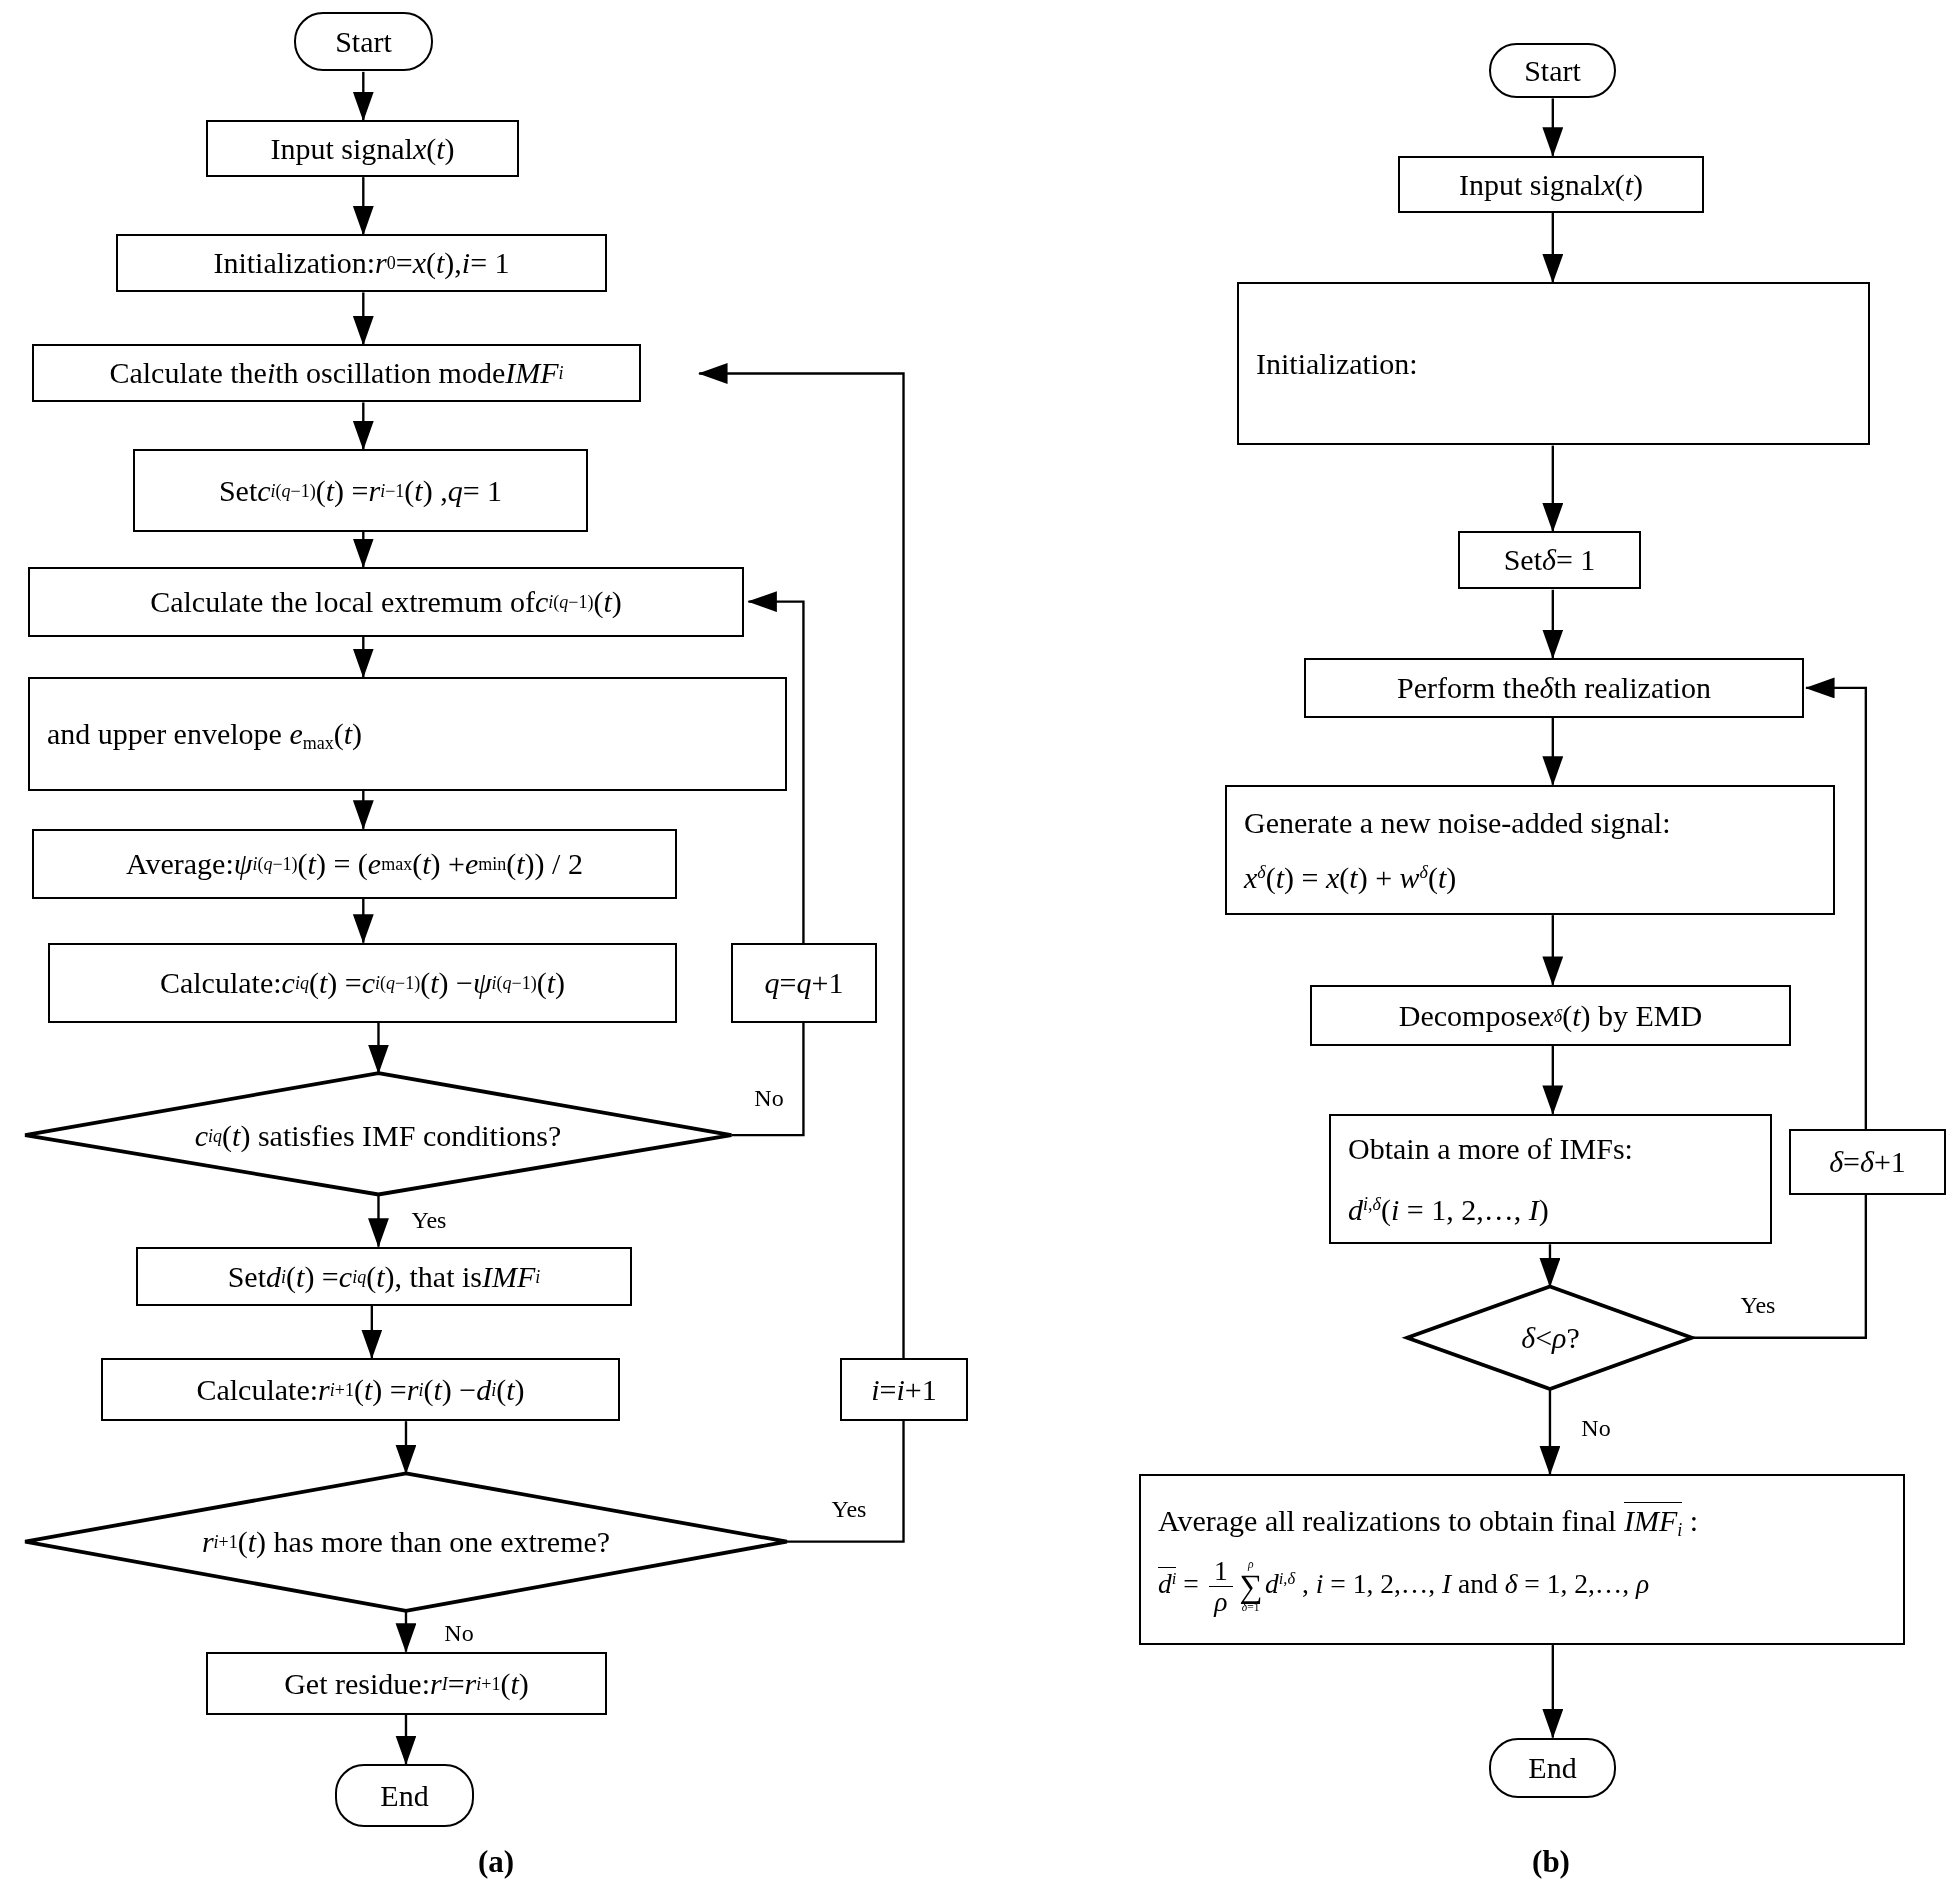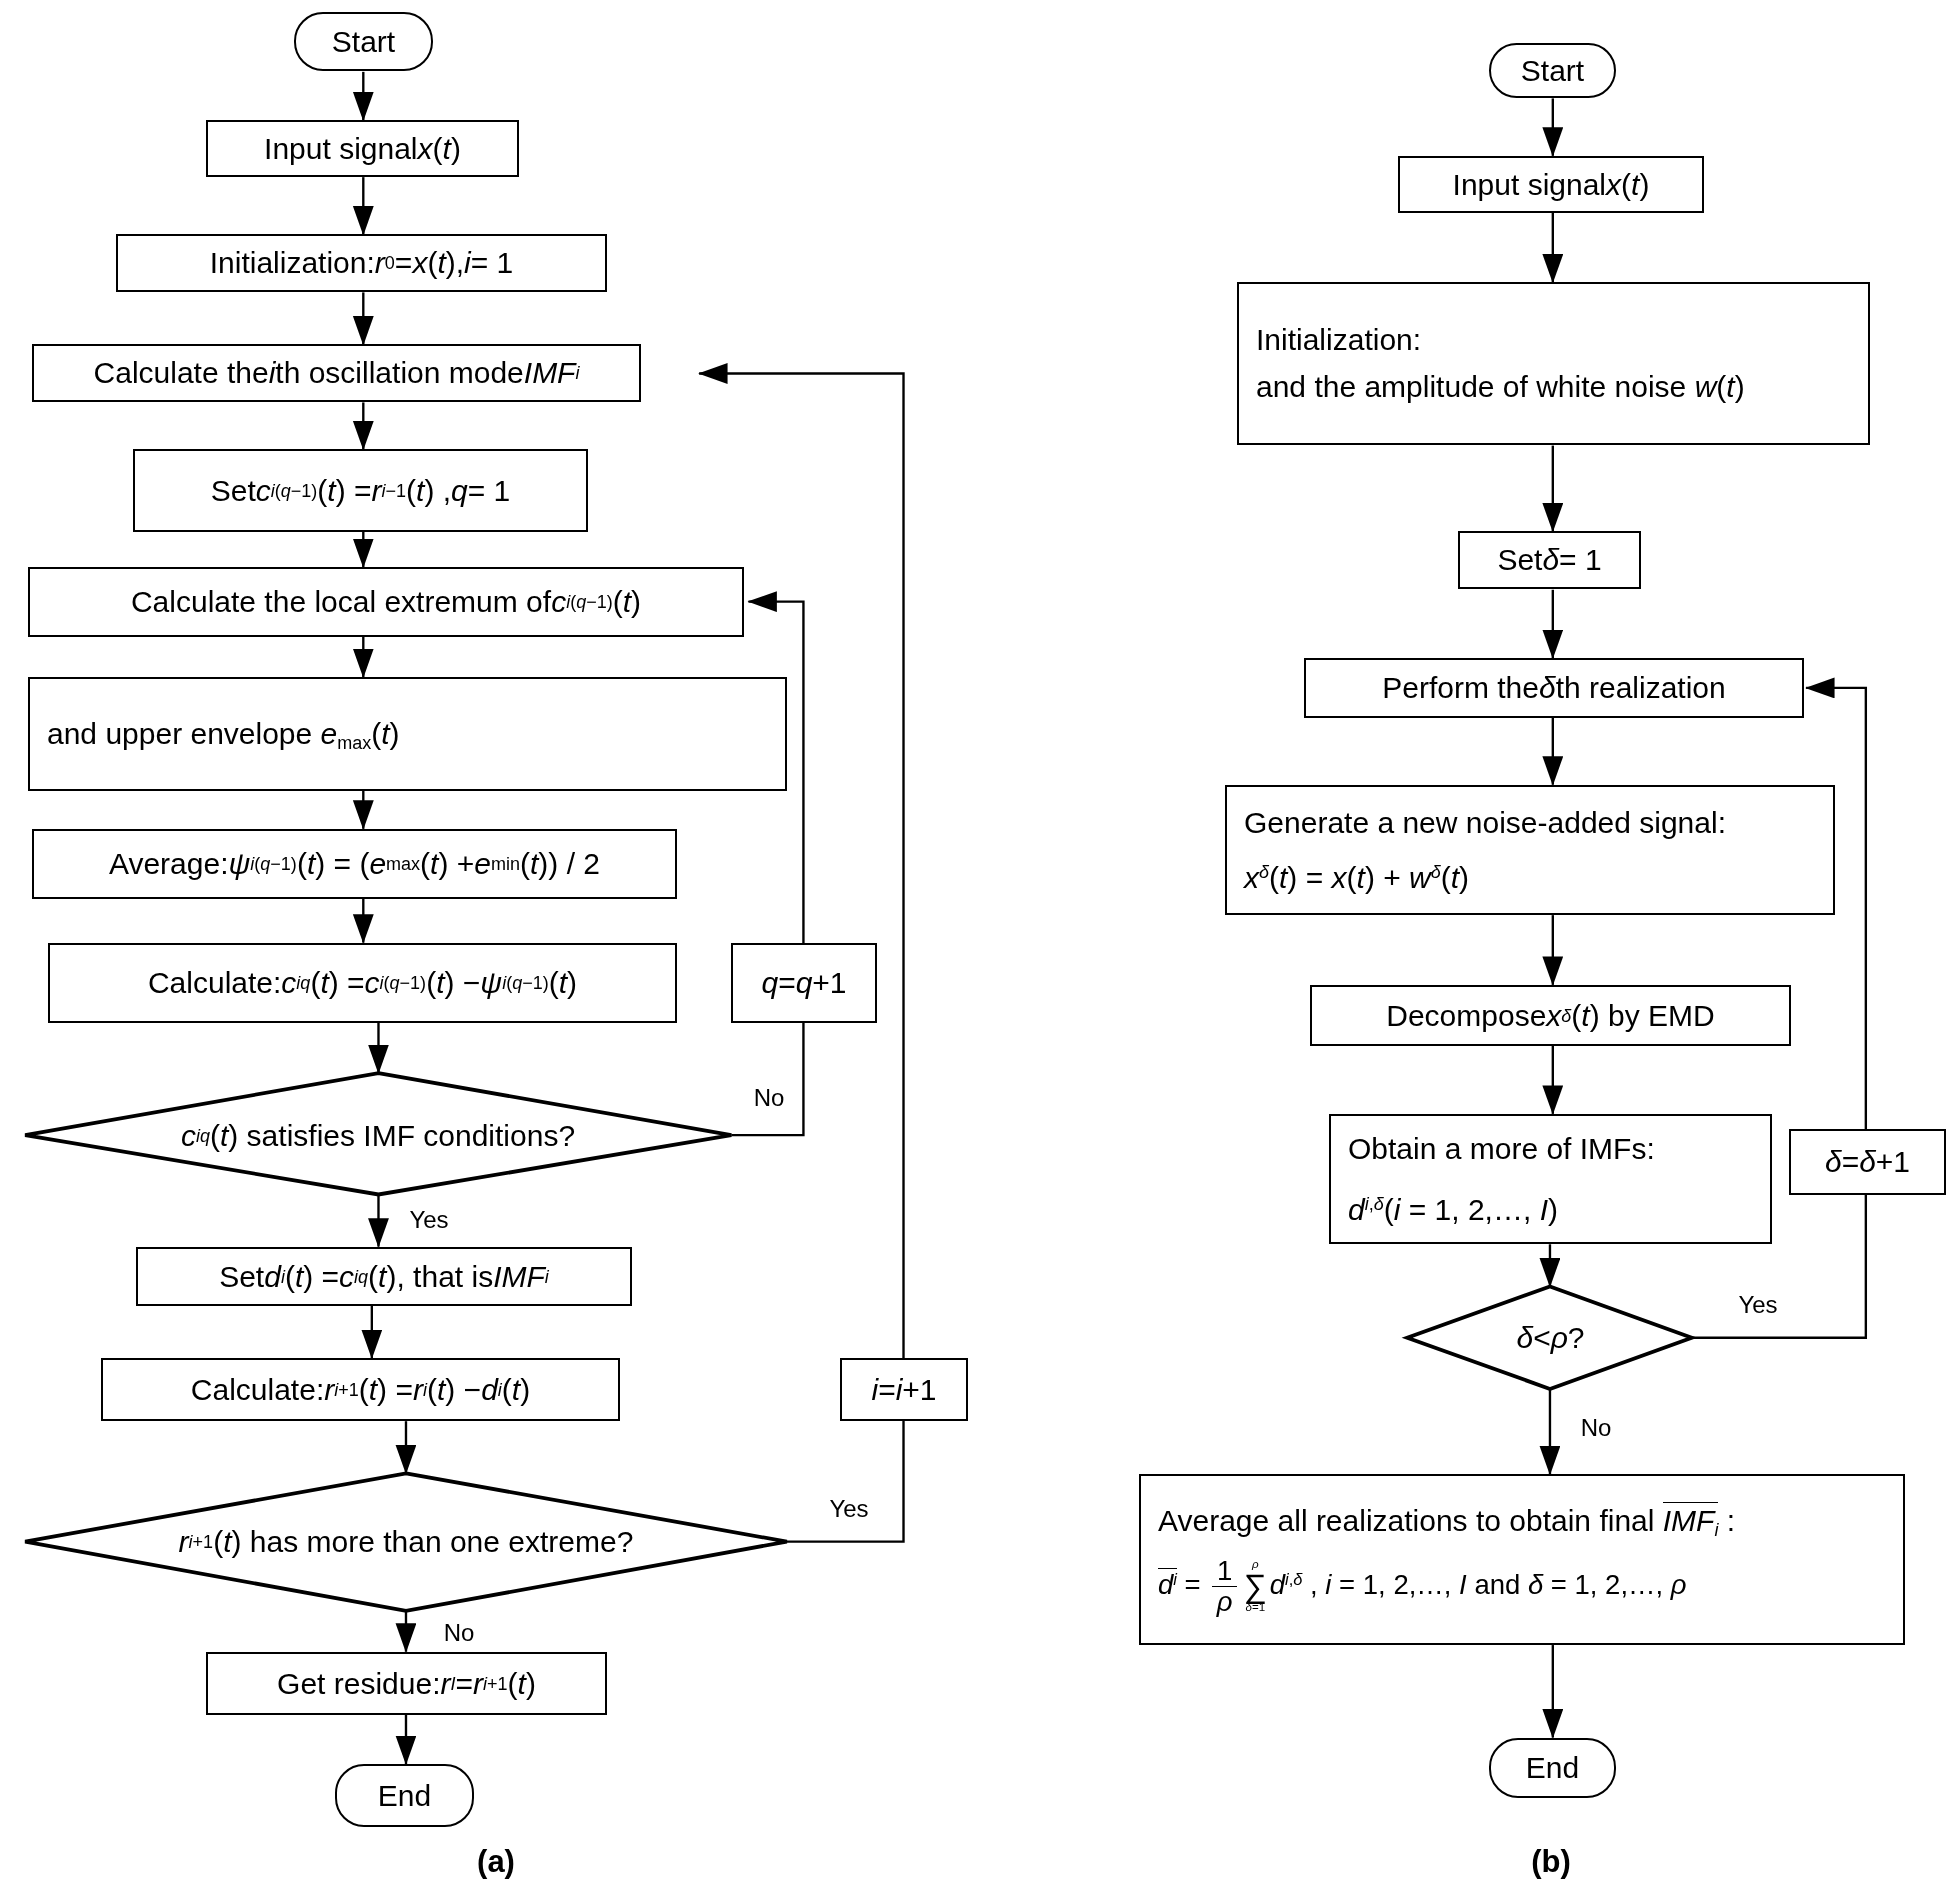--- a/index.html
+++ b/index.html
@@ -1,17 +1,17 @@
 <!DOCTYPE html>
 <html style="font-size:7.6px"><head>
 <meta charset="utf-8">
 <style>
   html,body{margin:0;padding:0;background:#fff;}
   .canvas{position:relative;width:1955px;height:1890px;background:#fff;overflow:hidden;
-          font-family:Liberation Sans, sans-serif;color:#000;}
+          font-family:Liberation Serif, serif;color:#000;}
   svg.wires{position:absolute;left:0;top:0;}
   .node{position:absolute;box-sizing:border-box;border:2.8px solid #000;background:#fff;
         display:flex;align-items:center;justify-content:center;text-align:center;
         font-size:30px;line-height:1.25;white-space:nowrap;}
   .oval{border-radius:29px;}
   .ml{flex-direction:column;align-items:flex-start;justify-content:center;text-align:left;
       padding:0 17px;}
   .dlabel{position:absolute;display:flex;align-items:center;justify-content:center;
           text-align:center;font-size:30px;white-space:nowrap;background:transparent;}
   .lbl{position:absolute;transform:translate(-50%,-50%);font-size:24px;white-space:nowrap;}
@@ -127,21 +127,20 @@
   <div class="node oval" style="left:335px;top:1764px;width:139px;height:63px">End</div>
 
   <div class="cap" style="left:496px;top:1862px">(a)</div>
 
   <div class="node oval" style="left:1489px;top:43px;width:127px;height:55px">Start</div>
 
   <div class="node" style="left:1398px;top:156px;width:306px;height:57px">Input signal <i>x</i>(<i>t</i>)</div>
 
   <div class="node ml" style="left:1237px;top:282px;width:633px;height:163px;row-gap:9.5px">
     <div class="line">Initialization:</div>
-    <div class="line">and the amplitude of white noise <i>w</i>(<i>t</i>)</div>
   </div>
 
   <div class="node" style="left:1458px;top:531px;width:183px;height:58px">Set  <i>δ</i> = 1</div>
 
   <div class="node" style="left:1304px;top:658px;width:500px;height:60px">Perform the  <i>δ</i> th realization</div>
 
   <div class="node ml" style="left:1225px;top:785px;width:610px;height:130px;row-gap:17px">
     <div class="line">Generate a new noise-added signal:</div>
     <div class="line"><i>x</i><sup><i>δ</i></sup>(<i>t</i>) = <i>x</i>(<i>t</i>) + <i>w</i><sup><i>δ</i></sup>(<i>t</i>)</div>
   </div>

